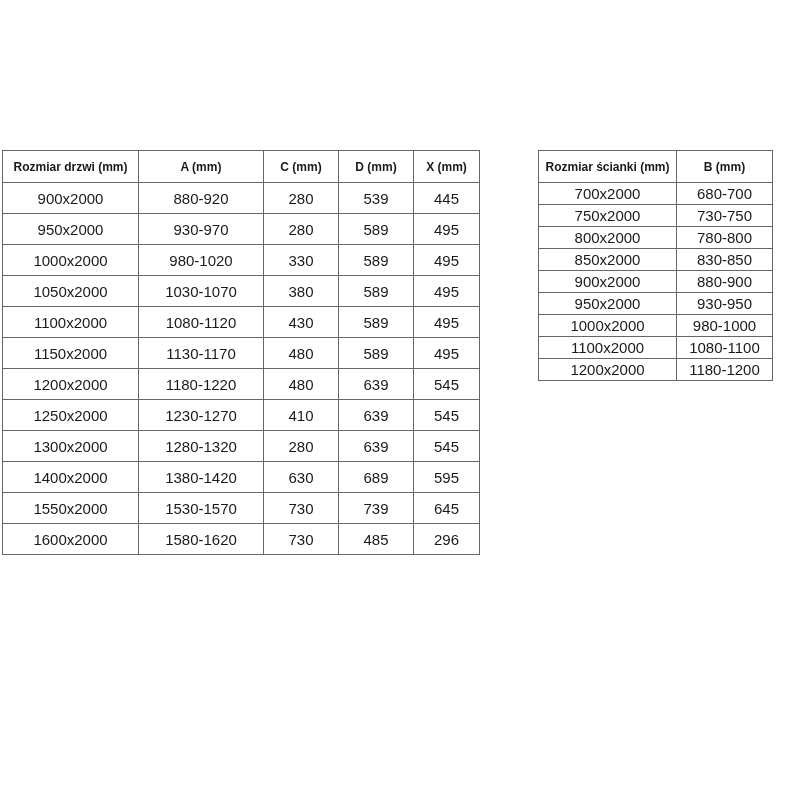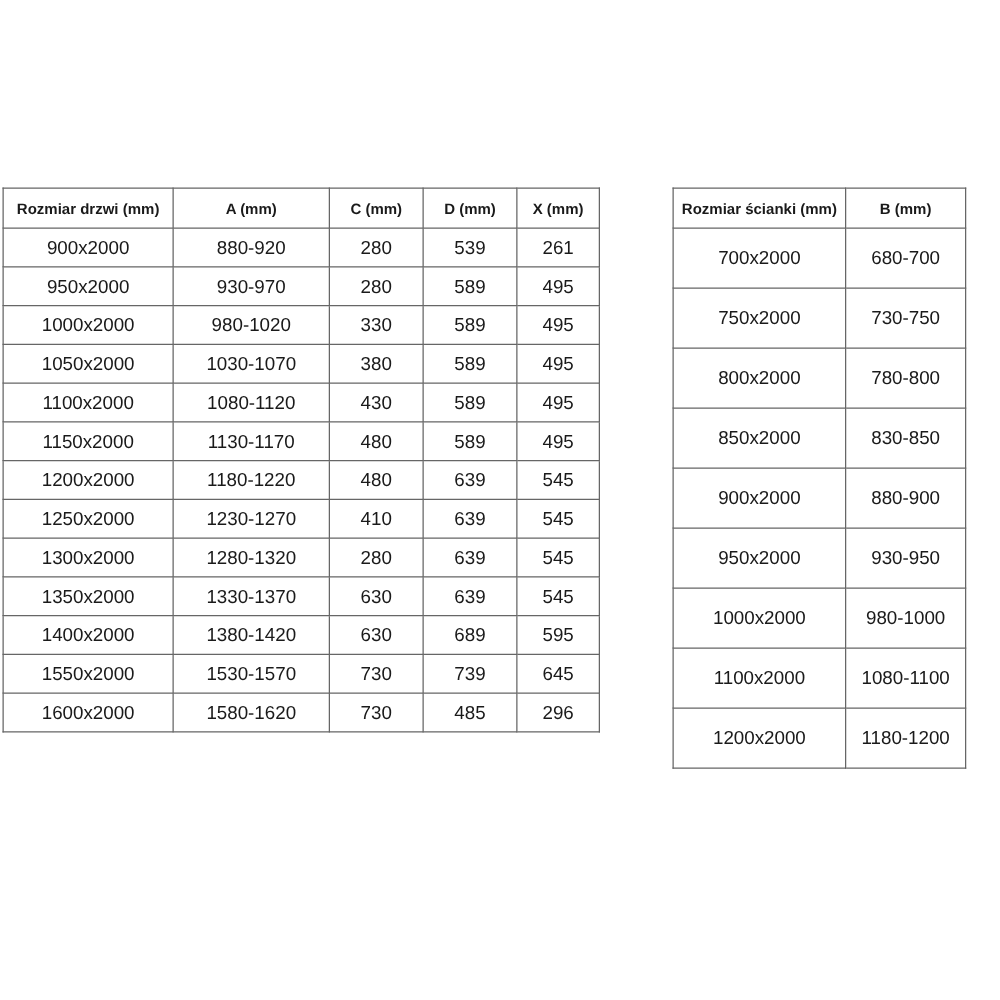--- a/index.html
+++ b/index.html
@@ -44,21 +44,21 @@
     left: 2px;
     top: 150px;
     width: 477px;
   }
   #door-table td { height: 31px; }
   #wall-table {
     left: 538px;
     top: 150px;
     width: 234px;
   }
-  #wall-table td { height: 48px; }
+  #wall-table td { height: 22px; }
 </style>
 </head>
 <body>
 
 <div class="page">
 
   <table id="door-table" class="spec">
     <colgroup>
       <col style="width:136px">
       <col style="width:125px">
@@ -74,21 +74,21 @@
           <th>D (mm)</th>
           <th>X (mm)</th>
         </tr>
     </thead>
     <tbody>
         <tr>
           <td>900x2000</td>
           <td>880-920</td>
           <td>280</td>
           <td>539</td>
-          <td>261</td>
+          <td>445</td>
         </tr>
         <tr>
           <td>950x2000</td>
           <td>930-970</td>
           <td>280</td>
           <td>589</td>
           <td>495</td>
         </tr>
         <tr>
           <td>1000x2000</td>
@@ -129,27 +129,20 @@
           <td>1250x2000</td>
           <td>1230-1270</td>
           <td>410</td>
           <td>639</td>
           <td>545</td>
         </tr>
         <tr>
           <td>1300x2000</td>
           <td>1280-1320</td>
           <td>280</td>
-          <td>639</td>
-          <td>545</td>
-        </tr>
-        <tr>
-          <td>1350x2000</td>
-          <td>1330-1370</td>
-          <td>630</td>
           <td>639</td>
           <td>545</td>
         </tr>
         <tr>
           <td>1400x2000</td>
           <td>1380-1420</td>
           <td>630</td>
           <td>689</td>
           <td>595</td>
         </tr>

